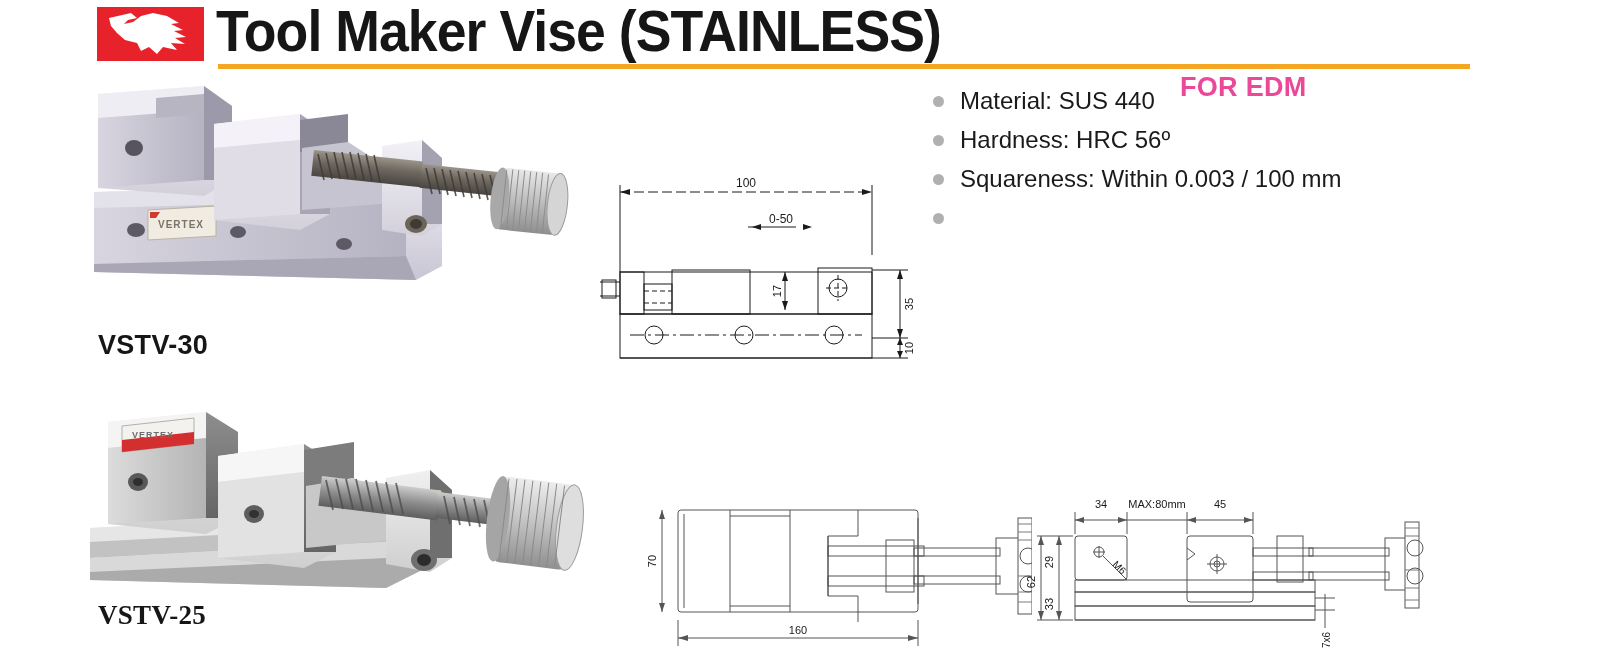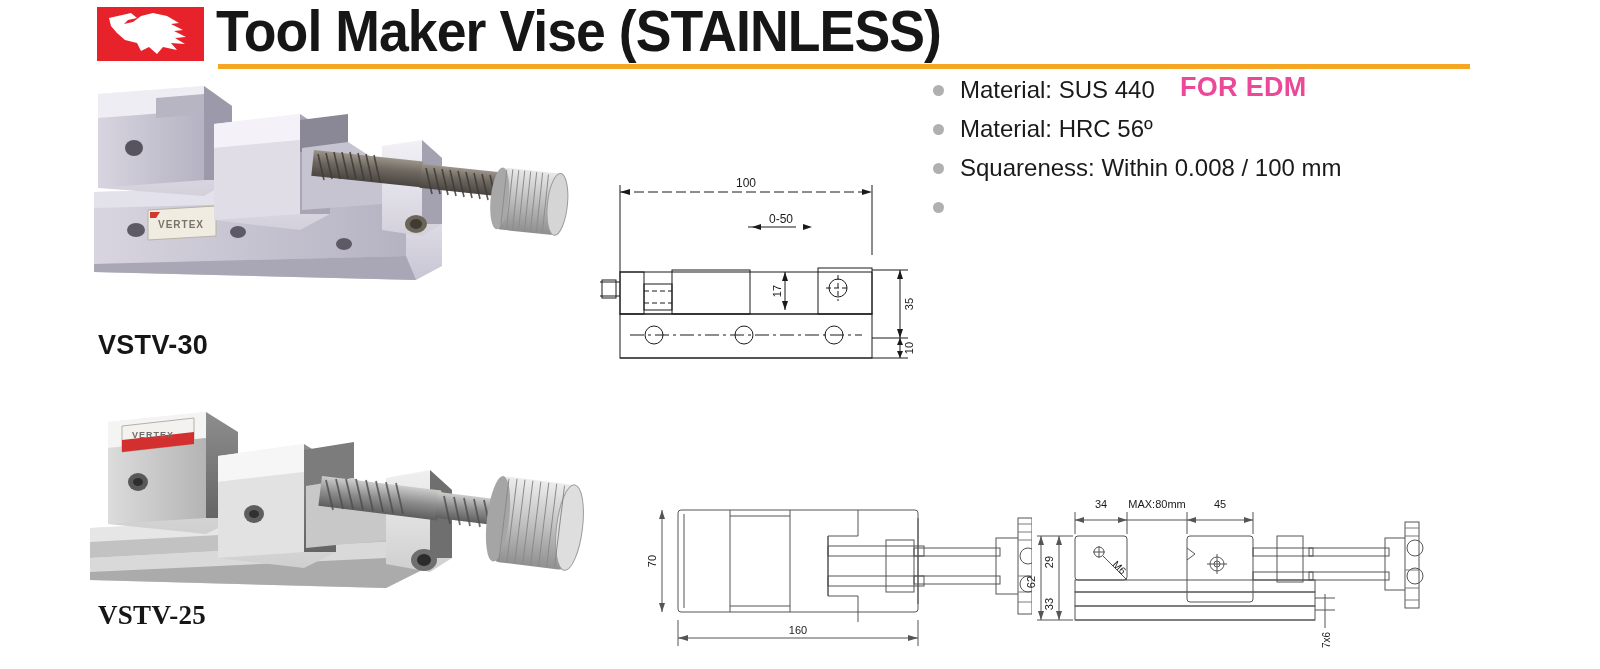--- a/index.html
+++ b/index.html
@@ -21,21 +21,21 @@
   #caption-vstv20{left:98px;top:330px;}
   #caption-vstv25{left:98px;top:600px;font-family:Liberation Serif, serif;}
 
   
   .photo{position:absolute;}
   #photo-vstv20{left:86px;top:84px;width:500px;height:240px;}
   #photo-vstv25{left:86px;top:400px;width:500px;height:215px;}
   .photo svg{display:block;width:100%;height:100%;}
 
   
-  #spec-list{position:absolute;left:928px;top:72px;width:560px;}
+  #spec-list{position:absolute;left:928px;top:83px;width:560px;}
   .spec-item{position:relative;padding-left:32px;margin-bottom:3px;
       font-size:24px;line-height:36px;color:#1a1a1a;}
   .spec-bullet{position:absolute;left:5px;top:13px;width:11px;height:11px;
       border-radius:50%;background:#b0b0b0;}
 
   
   .drawing{position:absolute;}
   #drawing-top{left:600px;top:160px;width:340px;height:225px;}
   #drawing-bottom-left{left:632px;top:480px;width:400px;height:175px;}
   #drawing-bottom-right{left:1005px;top:478px;width:430px;height:180px;}
@@ -259,25 +259,25 @@
 </div>
 <div class="model-caption" id="caption-vstv25">VSTV-25</div>
 
 <div id="spec-list">
   <div class="spec-item">
     <span class="spec-bullet"></span>
     <span>Material: SUS 440</span>
   </div>
   <div class="spec-item">
     <span class="spec-bullet"></span>
-    <span>Material: HRC 56º</span>
+    <span>Hardness: HRC 56º</span>
   </div>
   <div class="spec-item">
     <span class="spec-bullet"></span>
-    <span>Squareness: Within 0.008 / 100 mm</span>
+    <span>Squareness: Within 0.003 / 100 mm</span>
   </div>
   <div class="spec-item">
     <span class="spec-bullet"></span>
   </div>
 </div>
 
 <div class="drawing" id="drawing-top">
   <svg viewBox="0 0 340 225">
     <g stroke="#1a1a1a" fill="none" stroke-width="1">
 

